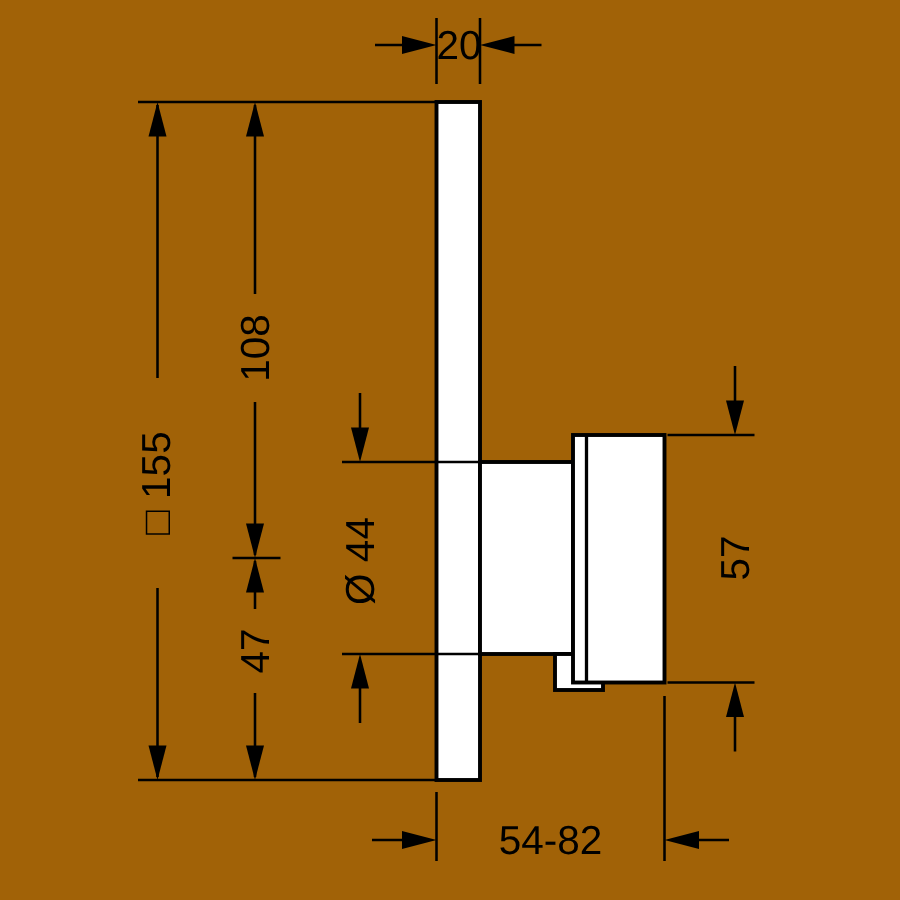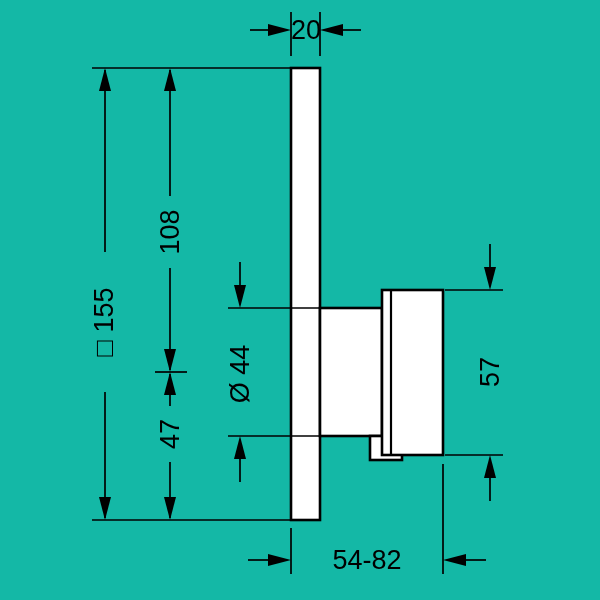--- a/index.html
+++ b/index.html
@@ -1,19 +1,19 @@
 <!DOCTYPE html>
 <html><head>
 <meta charset="utf-8">
 <style>
   html,body{margin:0;padding:0;background:#ffffff;}
   .canvas{
     position:relative;
     width:600px;height:600px;
-    background:#14b8a6;
+    background:#a16207;
     font-family:"Liberation Sans","DejaVu Sans",sans-serif;
   }
   svg{display:block;}
   text{
     font-family:"Liberation Sans","DejaVu Sans",sans-serif;
     font-size:27px;
     fill:#000000;
   }
   .obj{fill:#ffffff;stroke:#000000;stroke-width:2.6;}
   .obj-line{stroke:#000000;stroke-width:2.2;fill:none;}

